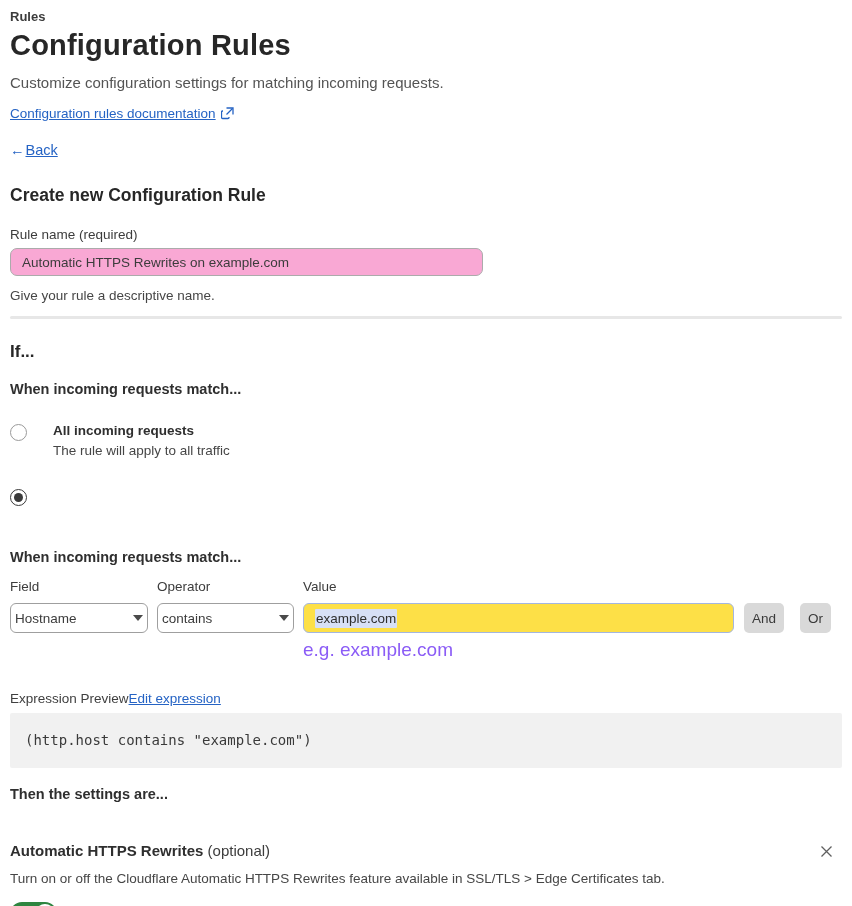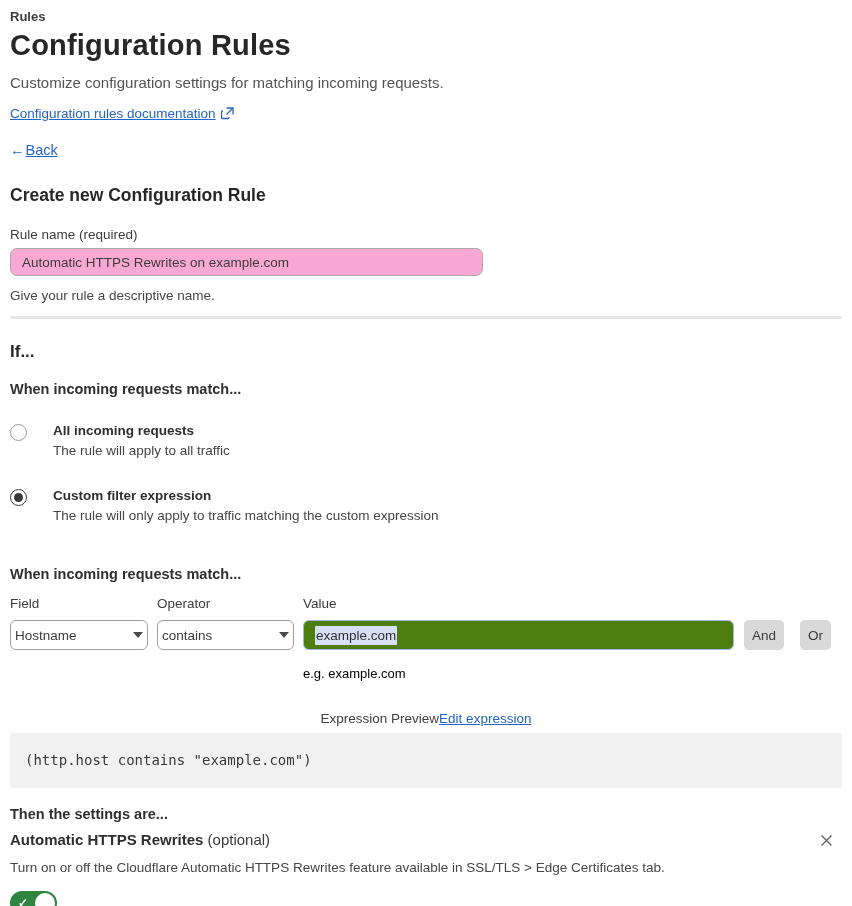--- a/index.html
+++ b/index.html
@@ -68,47 +68,47 @@
     padding: 0 4px; font-size: 13.5px; color: #3c3c3c; cursor: pointer; margin-right: 9px;
   }
   .select-box.operator { width: 137px; }
   .caret {
     width: 0; height: 0;
     border-left: 5px solid transparent; border-right: 5px solid transparent;
     border-top: 6px solid #4a4a4a;
   }
   .value-input {
     width: 431px; height: 30px;
-    background: #4d7c0f; border: 1px solid #a3b6e0; border-radius: 6px;
+    background: #fde047; border: 1px solid #a3b6e0; border-radius: 6px;
     display: flex; align-items: center; padding: 0 11px;
     font-size: 13.5px; color: #2f2f2f; cursor: text; margin-right: 10px;
   }
   .value-selected { background: #d7e0f6; padding: 2px 1px; border-radius: 1px; }
   .logic-btn {
     height: 30px; border: none; border-radius: 5px; background: #d9d9d9;
     color: #3a3a3a; font-size: 13.5px; font-family: "Liberation Sans", sans-serif;
     cursor: pointer; padding: 0 8px;
   }
   .logic-btn.and { margin-right: 16px; }
-  .value-help { font-size: 13px; color: #000000; margin-top: 16px; margin-left: 293px; }
-
-  
-  .preview-row { display: flex; justify-content: center; align-items: center; margin-top: 30px; }
+  .value-help { font-size: 19px; color: #8b5cf6; margin-top: 6px; margin-left: 293px; }
+
+  
+  .preview-row { display: flex; justify-content: flex-start; align-items: center; margin-top: 30px; }
   .preview-label { font-size: 13.5px; color: #3f3f3f; }
   .edit-link { font-size: 13.5px; }
   .code-block {
     margin-top: 7px; background: #f1f1f1; border-radius: 2px;
     padding: 19px 15px 20px 15px;
     font-family: "DejaVu Sans Mono", monospace;
     font-size: 14px; color: #3a3a3a;
   }
 
   
   .then-title { font-size: 14.5px; font-weight: 700; color: #2f2f2f; margin-top: 18px; }
-  .setting-header { display: flex; justify-content: space-between; align-items: flex-start; margin-top: 9px; }
+  .setting-header { display: flex; justify-content: space-between; align-items: flex-start; margin-top: 40px; }
   .setting-name-wrap { font-size: 15px; color: #2f2f2f; }
   .setting-name { font-weight: 700; }
   .setting-optional { font-weight: 400; color: #3c3c3c; }
   .close-btn { background: none; border: none; cursor: pointer; padding: 2px; margin-right: 6px; line-height: 0; }
   .setting-desc { font-size: 13.5px; color: #464646; margin-top: 10px; }
 
   
   .toggle {
     margin-top: 16px;
     width: 47px; height: 24px; border-radius: 13px;
@@ -160,24 +160,20 @@
     <span class="radio-texts">
       <div class="radio-label">All incoming requests</div>
       <div class="radio-desc">The rule will apply to all traffic</div>
     </span>
   </div>
 
   <div class="radio-option">
     <span class="radio-circle selected">
         <span class="radio-dot"></span>
       </span>
-    <span class="radio-texts">
-      <div class="radio-label">Custom filter expression</div>
-      <div class="radio-desc">The rule will only apply to traffic matching the custom expression</div>
-    </span>
   </div>
 
   <div class="builder-heading">When incoming requests match...</div>
 
   <div class="builder-labels">
     <span class="lbl-field">Field</span>
     <span class="lbl-operator">Operator</span>
     <span>Value</span>
   </div>
 

